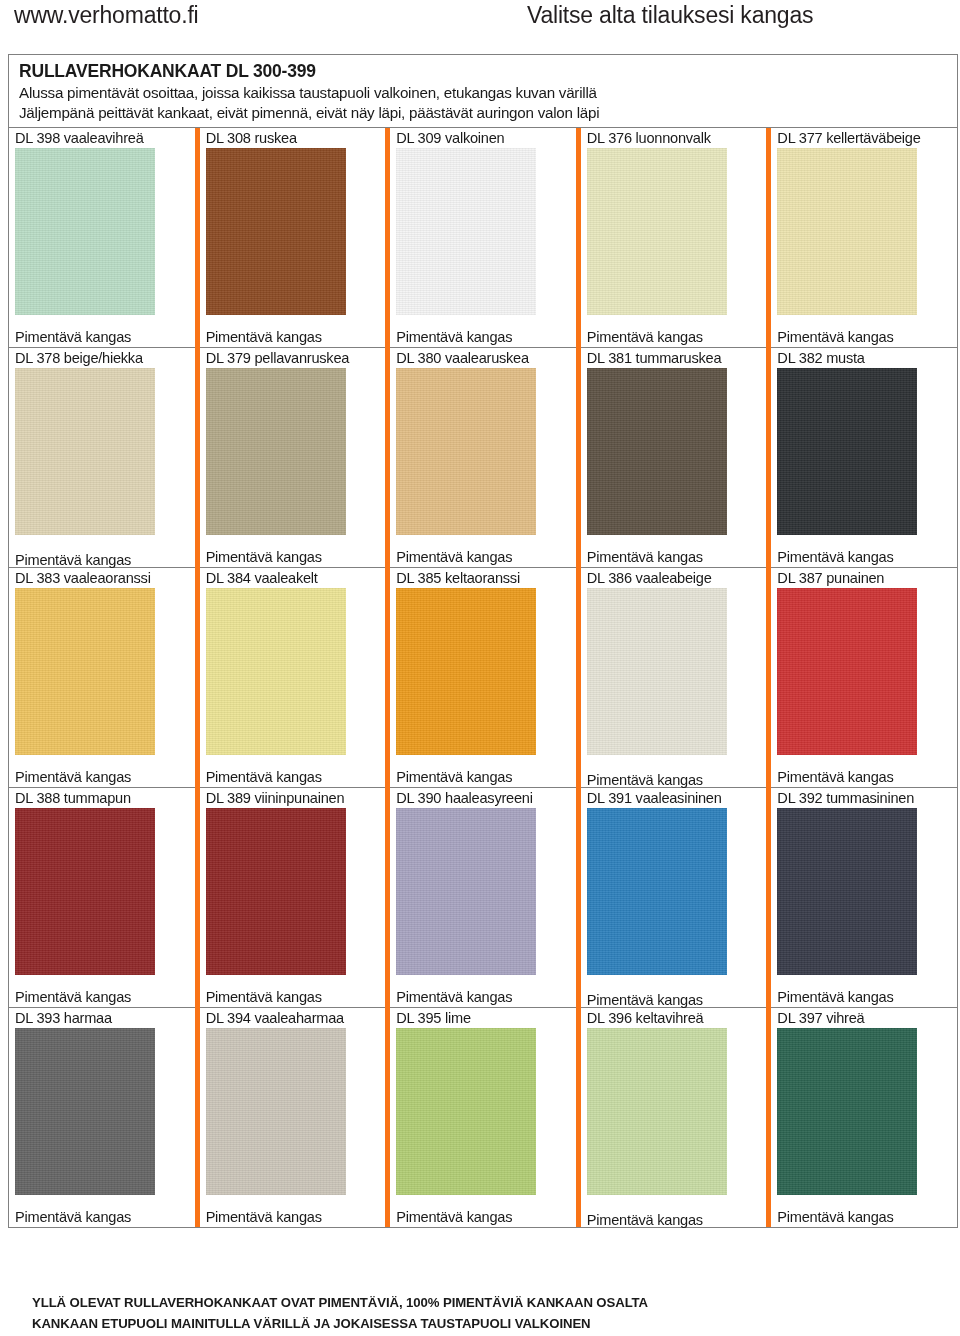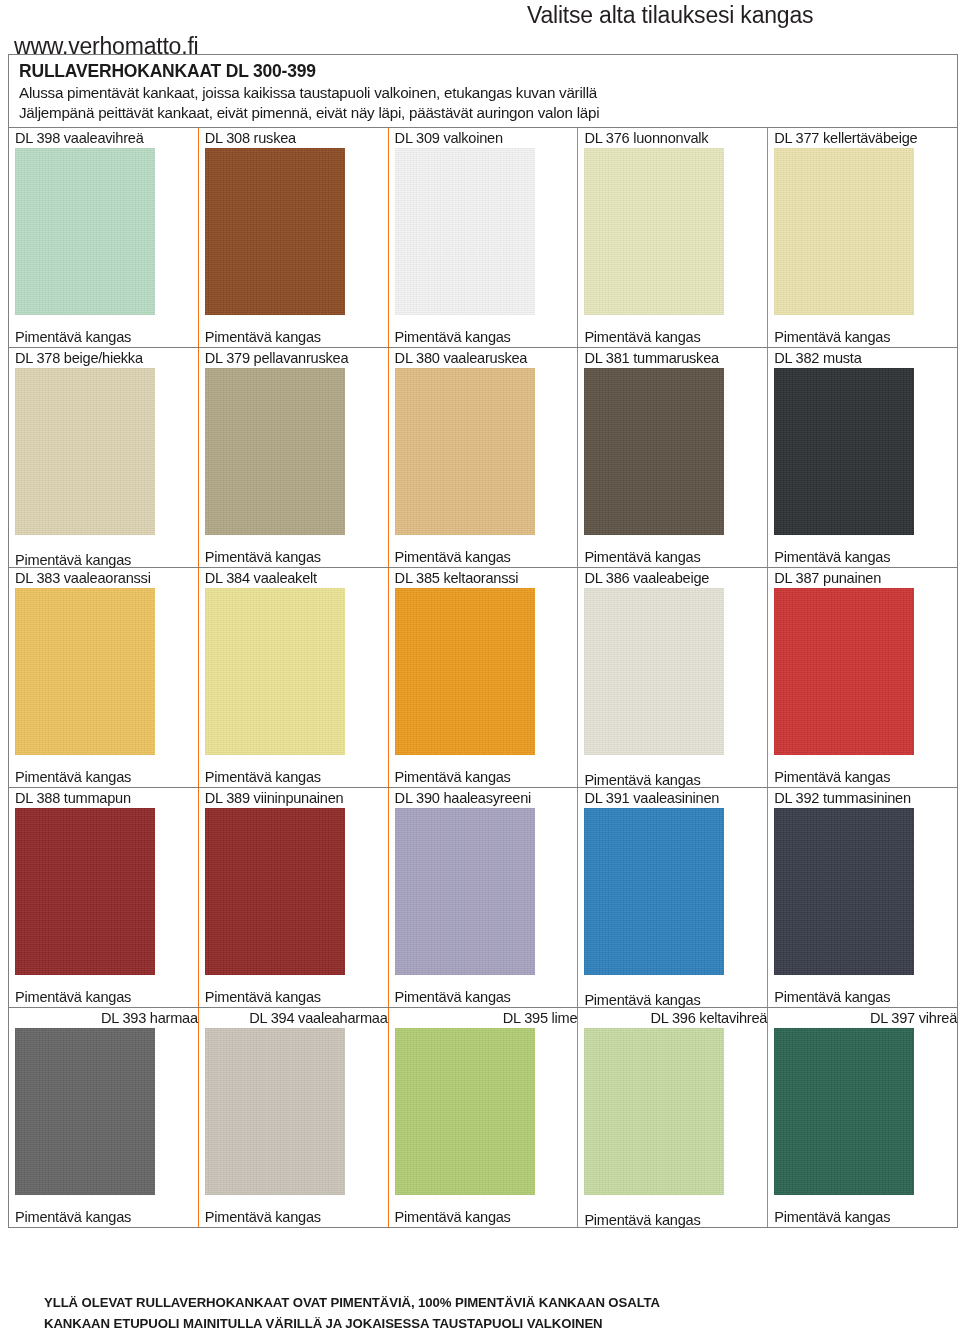--- a/index.html
+++ b/index.html
@@ -26,21 +26,20 @@
     align-items: center;
   }
   .site-url {
     position: absolute;
     left: 14px;
     top: 2px;
     font-size: 23px;
     letter-spacing: -0.2px;
     color: #231f20;
     white-space: nowrap;
-    margin-top: 31px;
   }
   .top-tagline {
     position: absolute;
     left: 527px;
     top: 2px;
     font-size: 23px;
     letter-spacing: -0.2px;
     color: #231f20;
     white-space: nowrap;
   }
@@ -83,30 +82,29 @@
     width: 100%;
     border-collapse: collapse;
     table-layout: fixed;
   }
   .grid-row {
     display: table-row;
   }
   .cell {
     display: table-cell;
     width: 20%;
-    border-right: 1px solid #f97316;
+    border-right: 5px solid #f97316;
     border-bottom: 1px solid #808080;
     vertical-align: top;
     padding: 0;
     position: relative;
     height: 219px;
   }
   .grid-row:last-child .cell {
     border-bottom: none;
-    text-align: right;
   }
   .cell:last-child {
     border-right: none;
   }
 
   .cell-name {
     font-size: 14.6px;
     letter-spacing: -0.25px;
     line-height: 18px;
     padding-left: 6px;
@@ -141,21 +139,21 @@
     position: absolute;
     bottom: 1px;
     left: 0;
   }
   
   .cell.nudge-down .cell-type { bottom: -2px; }
 
   
   .footer {
     position: absolute;
-    left: 44px;
+    left: 32px;
     top: 1292px;
     width: 900px;
   }
   .footer-line {
     font-size: 13.2px;
     font-weight: bold;
     letter-spacing: -0.1px;
     line-height: 21px;
     color: #1a1a1a;
     white-space: nowrap;
@@ -166,21 +164,21 @@
 
 <div class="topbar">
   <div class="site-url">www.verhomatto.fi</div>
   <div class="top-tagline">Valitse alta tilauksesi kangas</div>
 </div>
 
 <div class="sheet">
 
   <div class="intro">
     <div class="intro-title">RULLAVERHOKANKAAT DL 300-399</div>
-    <div class="intro-line">Alussa pimentävät kankaat, joissa kaikissa taustapuoli valkoinen, etukangas kuvan värillä</div>
+    <div class="intro-line">Alussa pimentävät osoittaa, joissa kaikissa taustapuoli valkoinen, etukangas kuvan värillä</div>
     <div class="intro-line">Jäljempänä peittävät kankaat, eivät pimennä, eivät näy läpi, päästävät auringon valon läpi</div>
   </div>
 
   <div class="grid" id="swatch-grid">
       <div class="grid-row">
         <div class="cell">
           <div class="cell-name">DL 398 vaaleavihreä</div>
           <div class="swatch" style="background-color: rgb(185, 220, 197);"></div>
           <div class="cell-type">Pimentävä kangas</div>
         </div>

